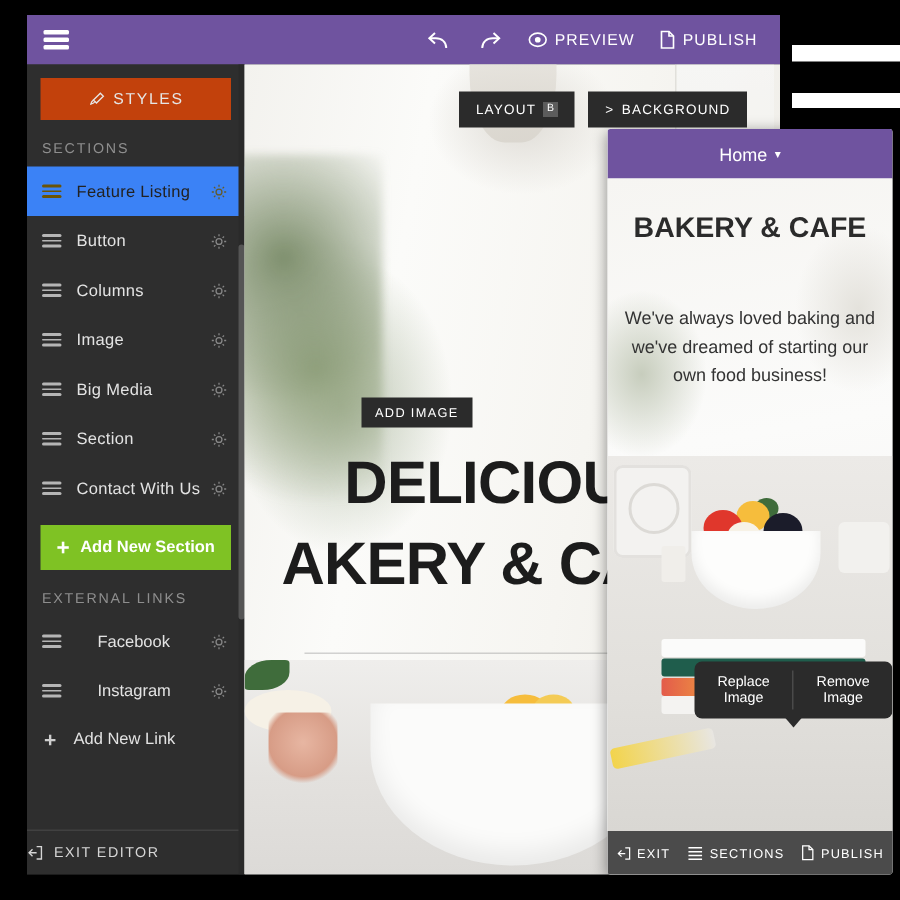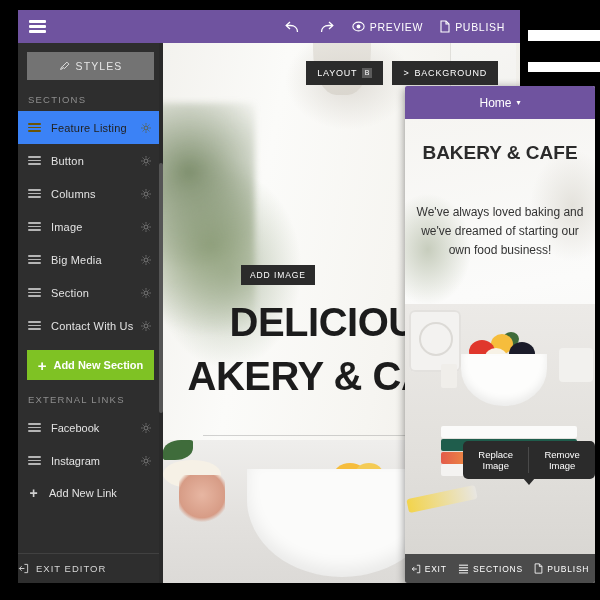--- a/index.html
+++ b/index.html
@@ -47,21 +47,21 @@
   .tb-btn { display:flex; align-items:center; gap:5px; cursor:pointer;
             font-size:10.5px; letter-spacing:.7px; color:#fff; }
   .tb-icon { display:inline-block; }
 
   
   #sidebar {
     position:absolute; left:0; top:33px; width:145px; height:540px;
     background:#2e2e2e; color:#d8d8d8;
   }
   .styles-btn {
-    margin:9px 9px 0 9px; height:28px; background:#737373;
+    margin:9px 9px 0 9px; height:28px; background:#c2410c;
     display:flex; align-items:center; justify-content:center; gap:6px;
     cursor:pointer; font-size:10.5px; letter-spacing:1.1px; color:#e6e6e6;
   }
   .group-label {
     padding:14px 0 6px 10px; font-size:9.5px; letter-spacing:1.2px;
     color:#8e8e8e;
   }
   .sec-list { display:block; }
   .sec-row {
     position:relative; height:33px; display:flex; align-items:center;
@@ -80,21 +80,21 @@
 
   .add-section-btn {
     margin:8px 9px 0 9px; height:30px; background:#7fc224;
     display:flex; align-items:center; justify-content:center; gap:7px;
     cursor:pointer; color:#fff; font-size:11px; font-weight:bold;
   }
   .plus-glyph { font-size:15px; line-height:1; font-weight:bold; }
 
   .link-row { height:33px; display:flex; align-items:center; padding-left:10px;
               position:relative; cursor:pointer; }
-  .link-label { margin-left:10px; font-size:11px; color:#e3e3e3; }
+  .link-label { margin-left:24px; font-size:11px; color:#e3e3e3; }
   .addlink-row { height:32px; display:flex; align-items:center; padding-left:8px;
                  cursor:pointer; }
   .addlink-row .plus-glyph { color:#cfcfcf; font-size:14px; width:15px; text-align:center;}
   .addlink-row .link-label { margin-left:8px; }
   .exit-editor {
     position:absolute; left:0; bottom:0; width:145px; height:30px;
     display:flex; align-items:center; gap:7px; 
     border-top:1px solid #414141; cursor:pointer;
     font-size:9.5px; letter-spacing:1px; color:#d6d6d6;
   }

